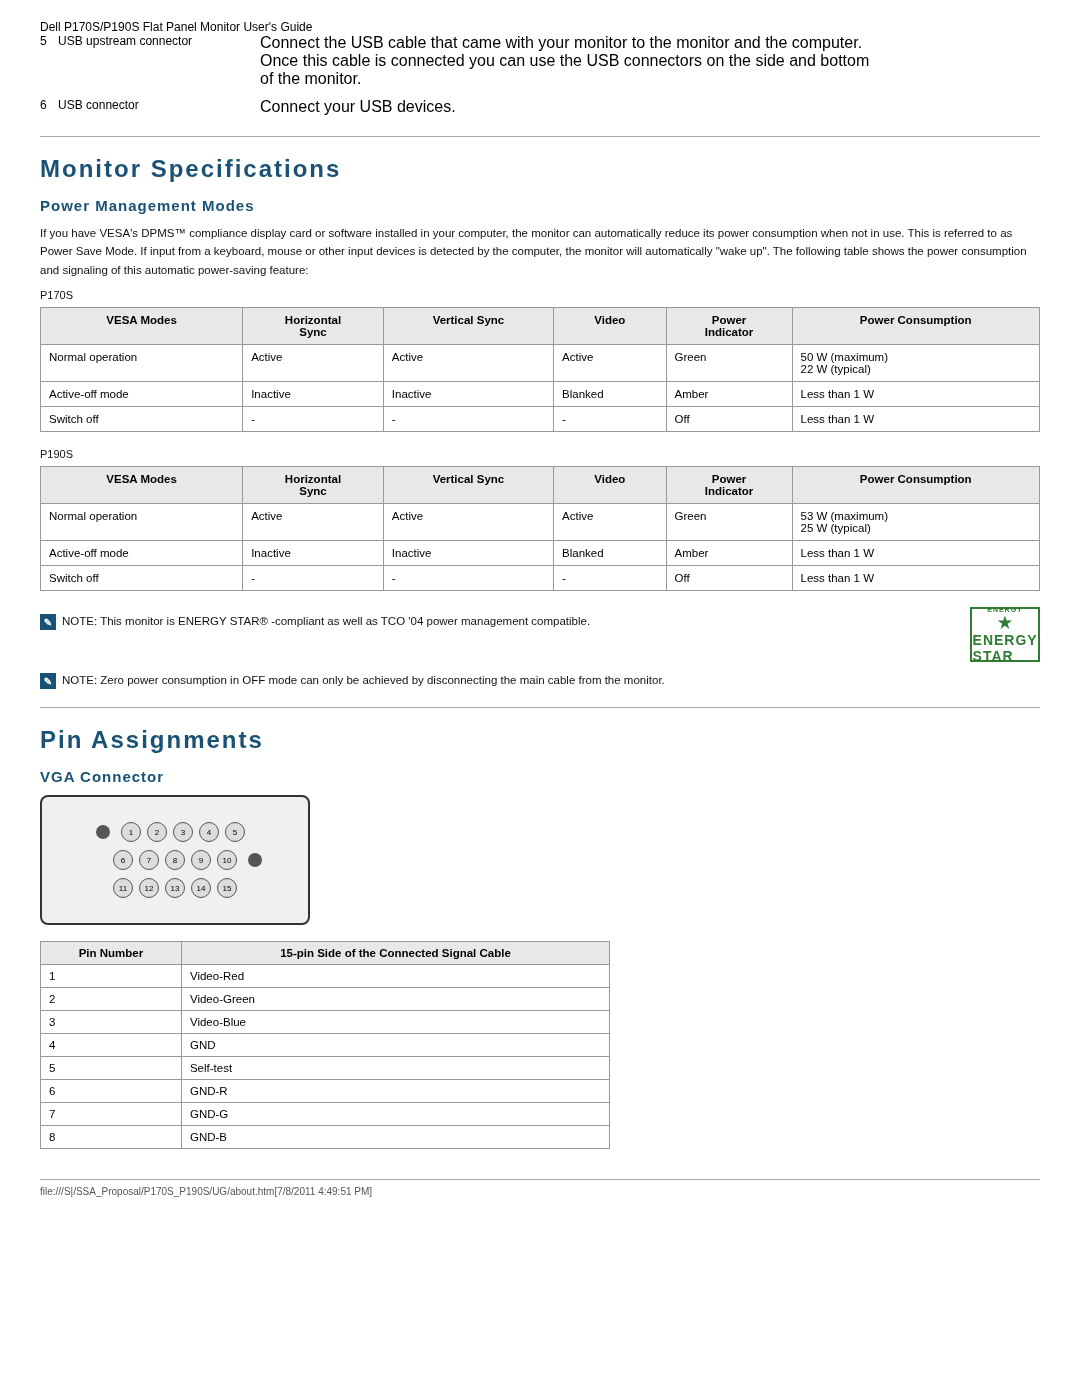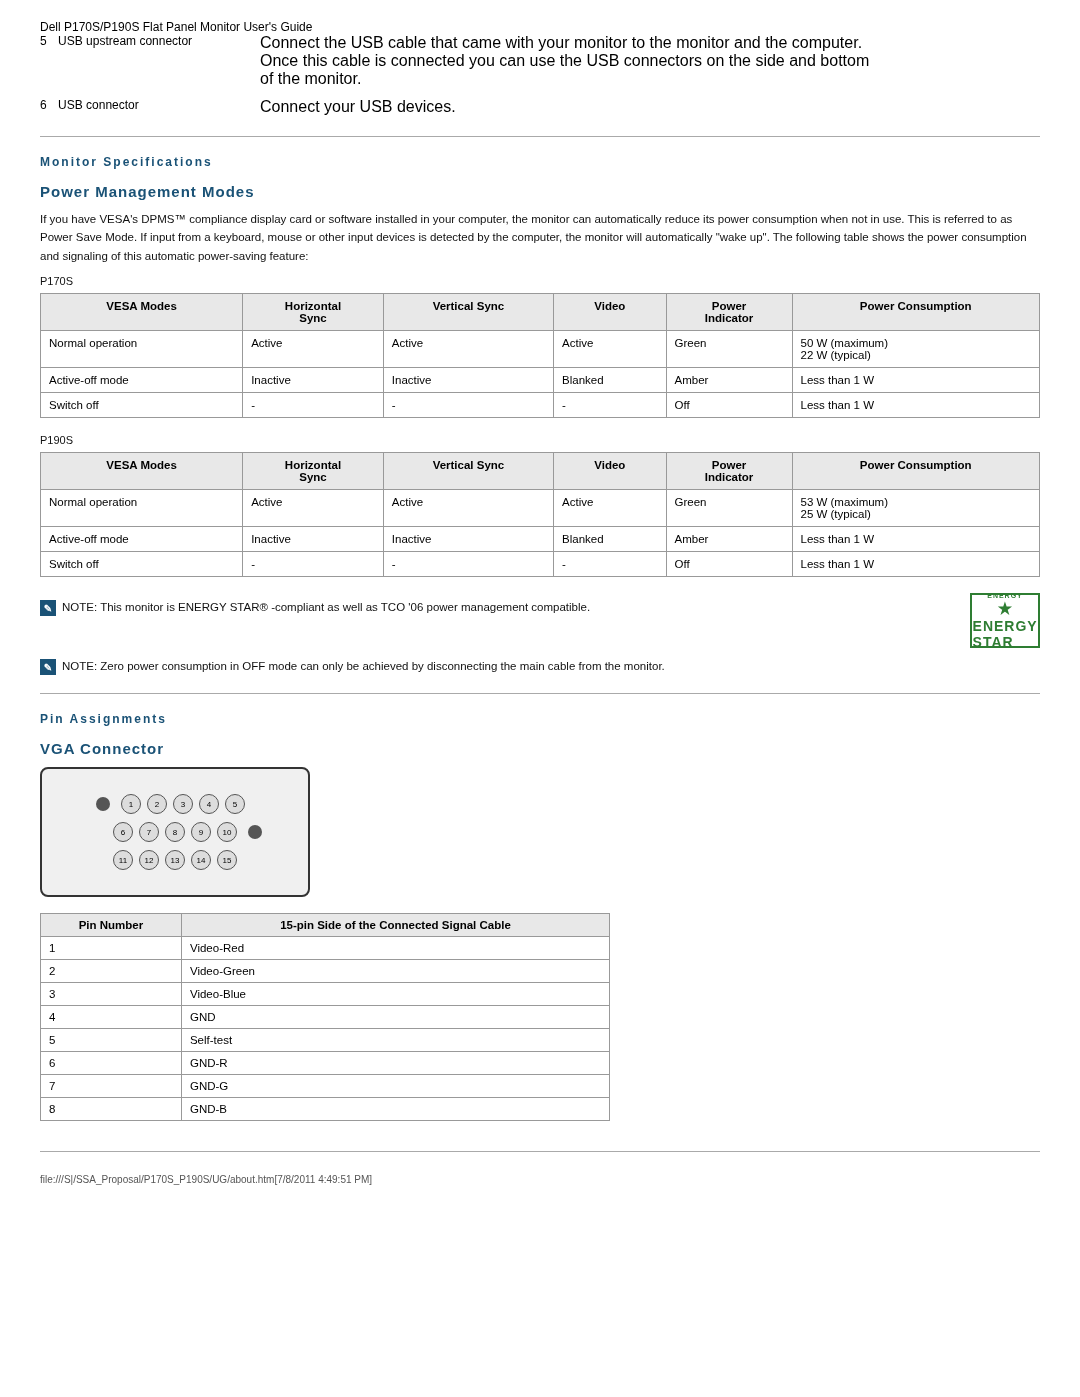--- a/index.html
+++ b/index.html
@@ -29,21 +29,21 @@
     .usb-desc {
       font-size: 16px;
       max-width: 620px;
     }
     hr {
       border: none;
       border-top: 1px solid #aaa;
       margin: 18px 0;
     }
     .section-title {
-      font-size: 12px;
+      font-size: 24px;
       font-weight: bold;
       letter-spacing: 2px;
       color: #1a5276;
       margin-bottom: 14px;
       margin-top: 10px;
     }
     .subsection-title {
       font-size: 15px;
       font-weight: bold;
       letter-spacing: 1px;
@@ -197,21 +197,21 @@
     }
     .pin-table th, .pin-table td {
       padding: 5px 8px;
       font-size: 11.5px;
     }
     .bottom-bar {
       margin-top: 30px;
       font-size: 10px;
       color: #555;
       border-top: 1px solid #aaa;
-      padding-top: 22px;
+      padding-top: 6px;
     }
   </style>
 </head>
 <body>
 
 <div>
   <span>Dell P170S/P190S Flat Panel Monitor User's Guide</span>
 </div>
 
 <div class="usb-section">
@@ -319,21 +319,21 @@
             <td style="white-space: pre-line;">Off</td>
             <td style="white-space: pre-line;">Less than 1 W</td>
           </tr>
         </tbody>
     </table>
 
     <div class="note-row">
       <div style="flex:1">
         <div class="note-block">
           <div class="note-icon">✎</div>
-          <div class="note-text">NOTE: This monitor is ENERGY STAR® -compliant as well as TCO '06 power management compatible.</div>
+          <div class="note-text">NOTE: This monitor is ENERGY STAR® -compliant as well as TCO '04 power management compatible.</div>
         </div>
       </div>
       <div class="energy-star-badge">
         <div class="energy-text">energy</div>
         <div class="star-text">★</div>
         <div class="star-label">ENERGY STAR</div>
       </div>
     </div>
 
     <div class="note-block">

